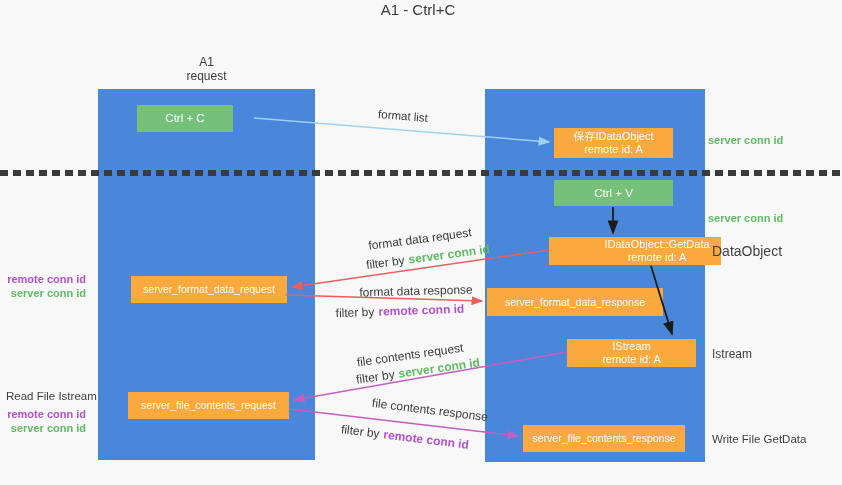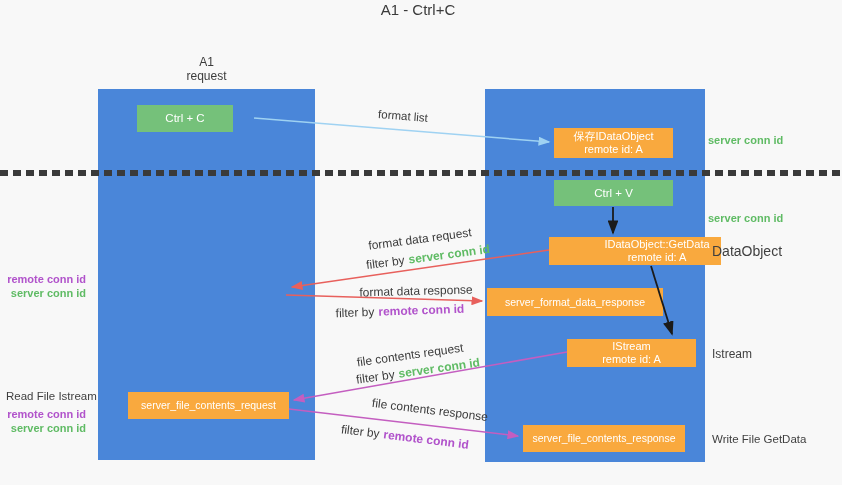--- a/index.html
+++ b/index.html
@@ -55,20 +55,23 @@
 
   <div class="abs box green-box" style="left:554px;top:180px;width:119px;height:26px;">
     <div>Ctrl + V</div>
   </div>
 
   <div class="abs box orange-box" style="left:549px;top:237px;width:128px;height:28px;padding-left:44px;">
     <div>IDataObject::GetData</div>
     <div>remote id: A</div>
   </div>
 
+  <div class="abs box orange-box small" style="left:131px;top:276px;width:156px;height:27px;">
+    <div>server_format_data_request</div>
+  </div>
 
   <div class="abs box orange-box small" style="left:487px;top:288px;width:176px;height:28px;">
     <div>server_format_data_response</div>
   </div>
 
   <div class="abs box orange-box" style="left:567px;top:339px;width:129px;height:28px;">
     <div>IStream</div>
     <div>remote id: A</div>
   </div>
 

